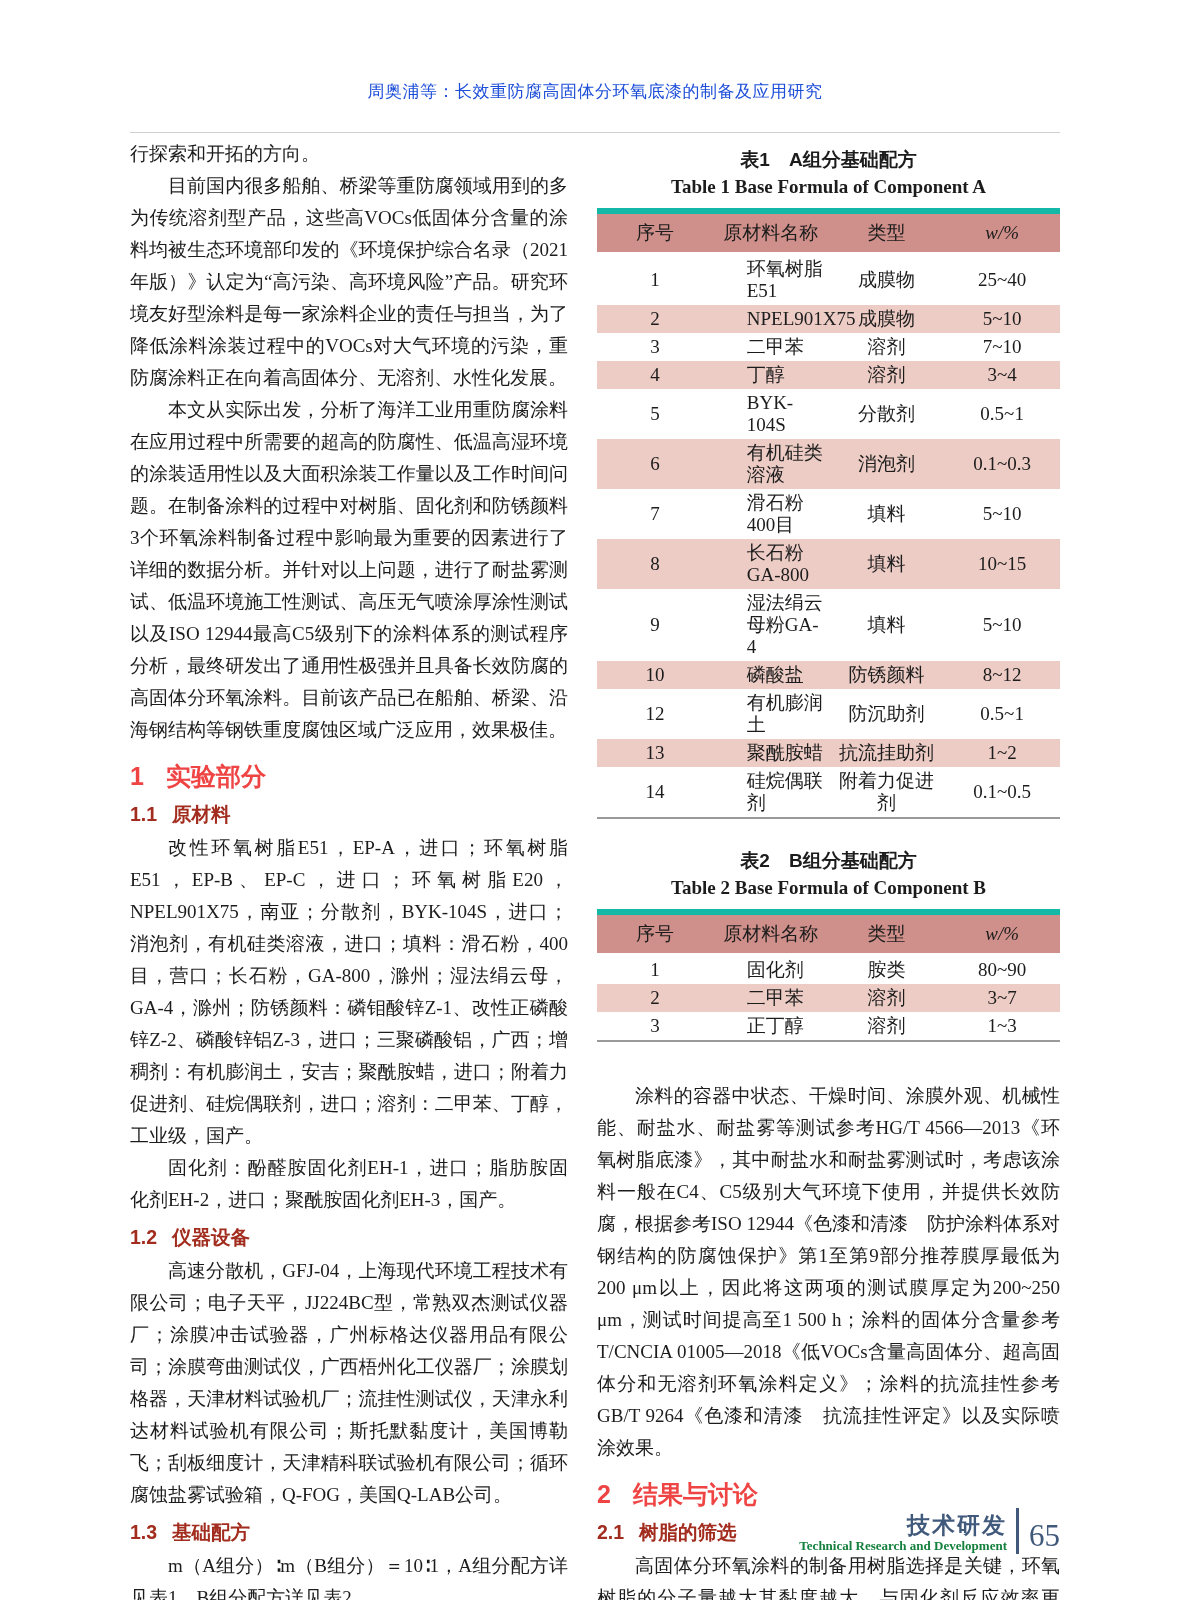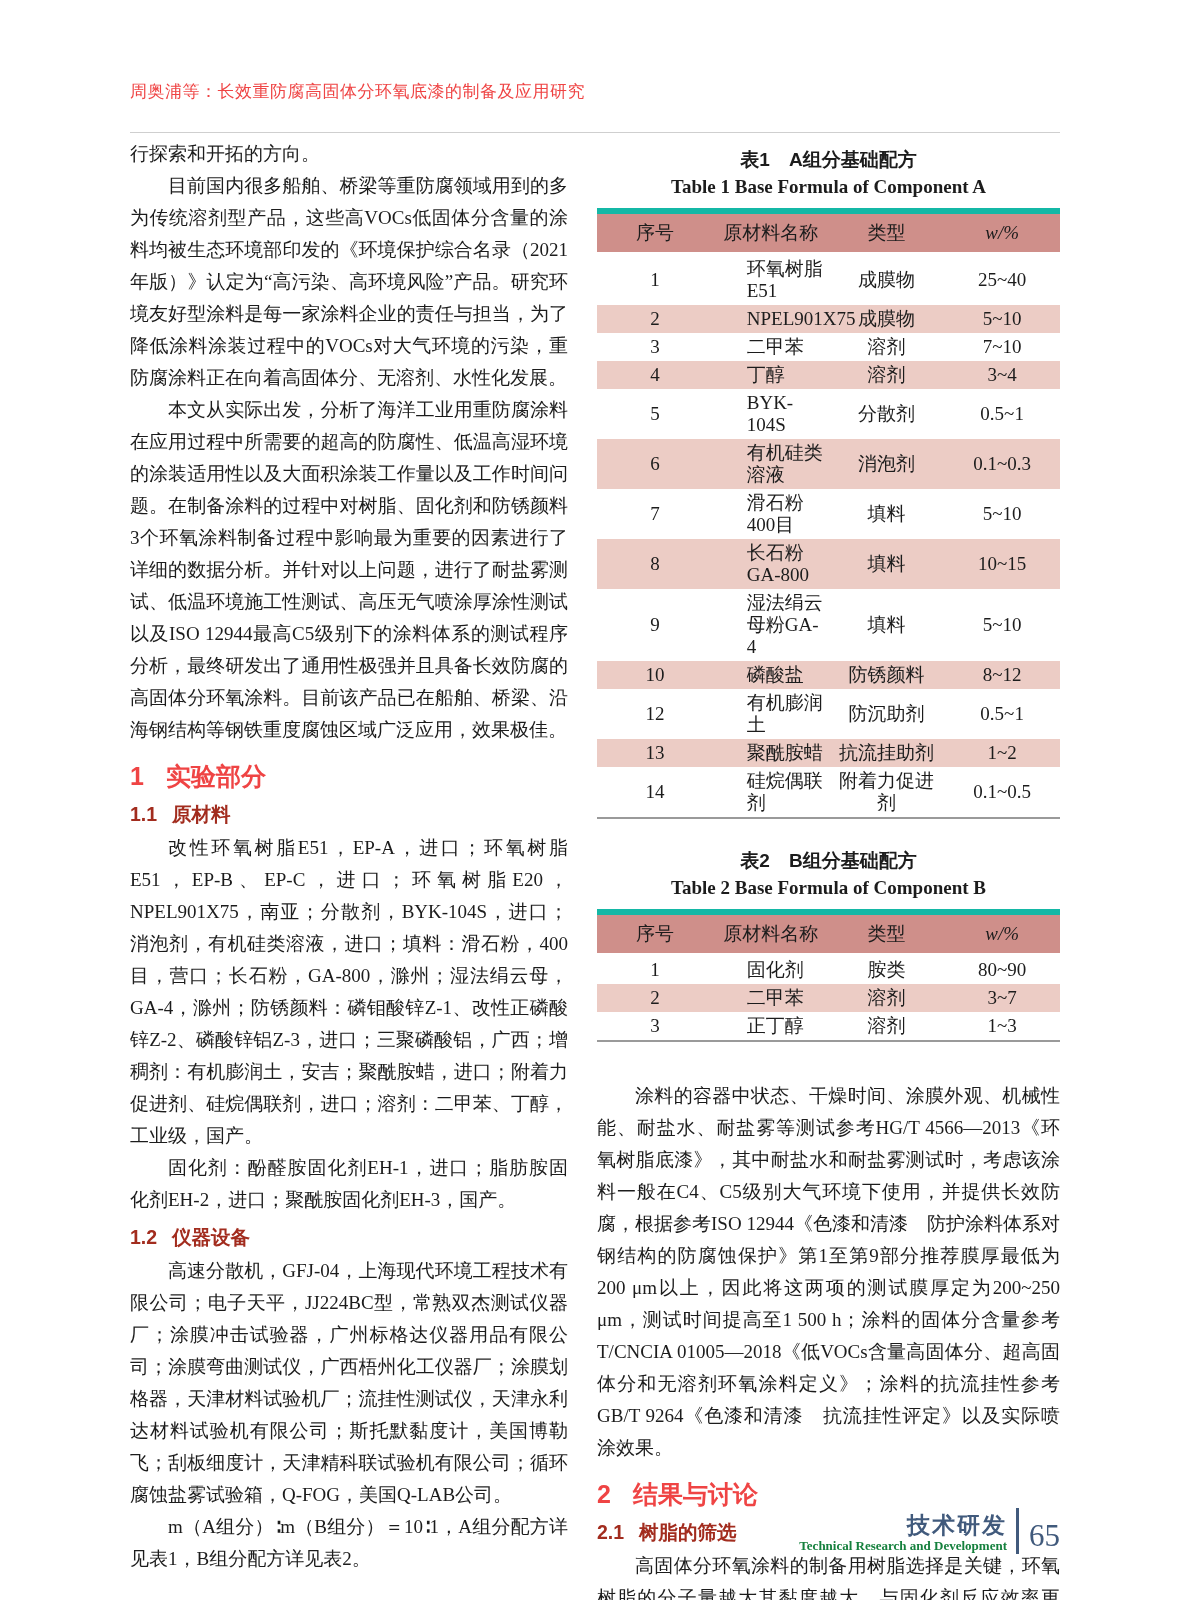--- a/index.html
+++ b/index.html
@@ -1,21 +1,21 @@
 <!DOCTYPE html>
 <html><head>
 <meta charset="utf-8">
 <style>
   html,body{margin:0;padding:0;background:#ffffff;}
   .page{position:relative;width:1187px;height:1600px;background:#fff;overflow:hidden;
         font-family:"Liberation Serif","DejaVu Serif",serif;color:#1c1c1c;}
 
-  .runhead{position:absolute;top:80px;left:130px;width:930px;text-align:left;
+  .runhead{position:absolute;top:80px;left:130px;width:930px;text-align:center;
            font-family:"Liberation Sans","DejaVu Sans",sans-serif;
-           font-size:17px;color:#ef4444;letter-spacing:0.5px;}
+           font-size:17px;color:#1d4ed8;letter-spacing:0.5px;}
   .head-rule{position:absolute;top:132px;left:130px;width:930px;height:1px;background:#cfcfcf;}
 
   .col{position:absolute;top:138px;}
   .col-left{left:130px;width:438px;}
   .col-right{left:597px;top:146px;width:463px;}
 
   .para{margin:0;font-size:19px;line-height:32px;text-align:justify;}
   .ind{text-indent:2em;}
 
   h2.section{margin:14px 0 6px;font-family:"Liberation Sans","DejaVu Sans",sans-serif;
@@ -71,20 +71,21 @@
 
     <h2 class="section"><span class="sec-num">1</span><span>实验部分</span></h2>
 
     <h3 class="subsec"><span class="sub-num">1.1</span><span>原材料</span></h3>
     <p class="para ind">改性环氧树脂E51，EP-A，进口；环氧树脂E51，EP-B、EP-C，进口；环氧树脂E20，NPEL901X75，南亚；分散剂，BYK-104S，进口；消泡剂，有机硅类溶液，进口；填料：滑石粉，400目，营口；长石粉，GA-800，滁州；湿法绢云母，GA-4，滁州；防锈颜料：磷钼酸锌Z-1、改性正磷酸锌Z-2、磷酸锌铝Z-3，进口；三聚磷酸铝，广西；增稠剂：有机膨润土，安吉；聚酰胺蜡，进口；附着力促进剂、硅烷偶联剂，进口；溶剂：二甲苯、丁醇，工业级，国产。</p>
     <p class="para ind">固化剂：酚醛胺固化剂EH-1，进口；脂肪胺固化剂EH-2，进口；聚酰胺固化剂EH-3，国产。</p>
 
     <h3 class="subsec"><span class="sub-num">1.2</span><span>仪器设备</span></h3>
     <p class="para ind">高速分散机，GFJ-04，上海现代环境工程技术有限公司；电子天平，JJ224BC型，常熟双杰测试仪器厂；涂膜冲击试验器，广州标格达仪器用品有限公司；涂膜弯曲测试仪，广西梧州化工仪器厂；涂膜划格器，天津材料试验机厂；流挂性测试仪，天津永利达材料试验机有限公司；斯托默黏度计，美国博勒飞；刮板细度计，天津精科联试验机有限公司；循环腐蚀盐雾试验箱，Q-FOG，美国Q-LAB公司。</p>
 
+    <h3 class="subsec"><span class="sub-num">1.3</span><span>基础配方</span></h3>
     <p class="para ind">m（A组分）∶m（B组分）＝10∶1，A组分配方详见表1，B组分配方详见表2。</p>
 
   </div>
 
   <div class="col col-right">
 
     <div class="tcap">
       <span class="cn">表1　A组分基础配方</span>
       <span class="en">Table 1  Base Formula of Component A</span>
     </div>

